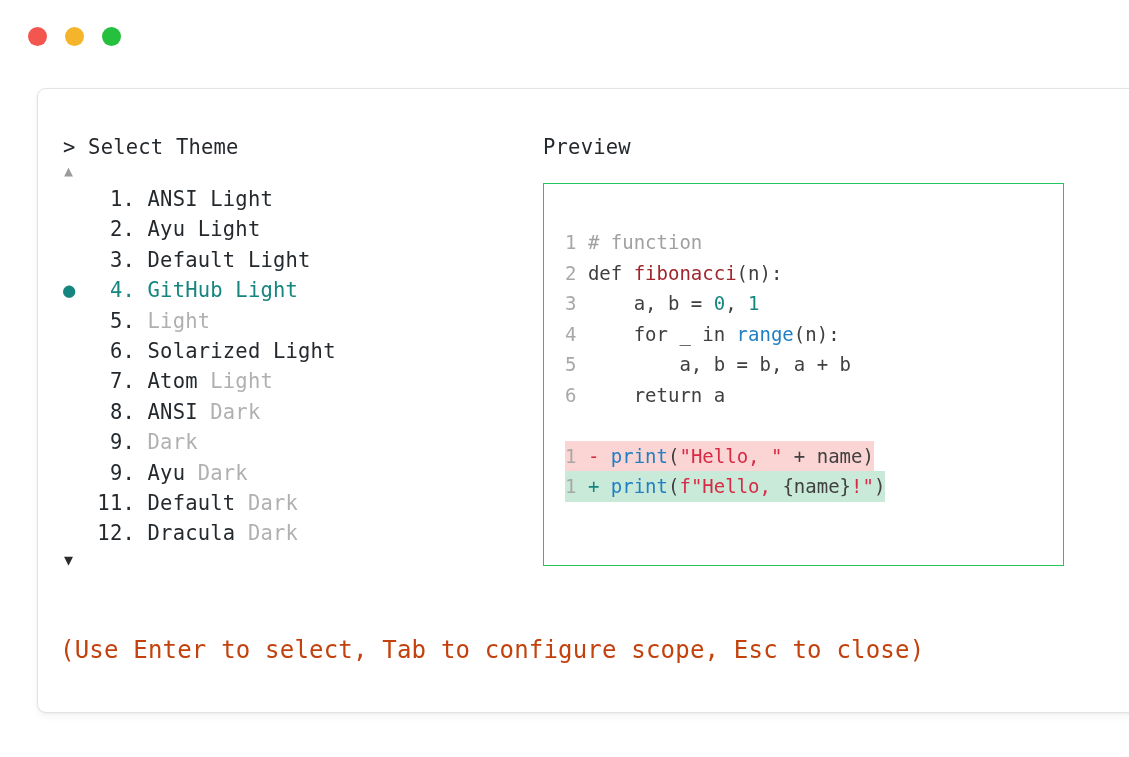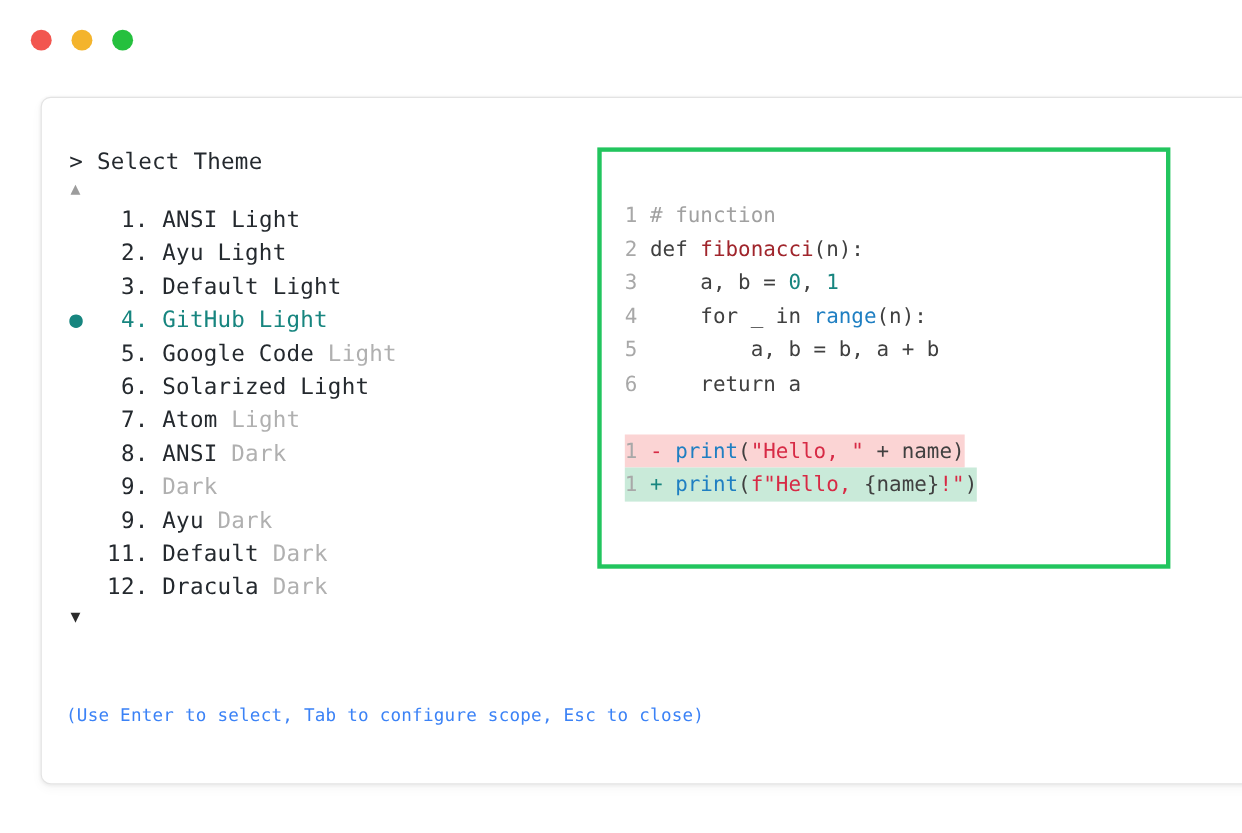--- a/index.html
+++ b/index.html
@@ -91,23 +91,23 @@
   .name-cell { white-space: pre; }
   .variant { color: #b0b0b0; }
   .theme-item.selected,
   .theme-item.selected .num-cell,
   .theme-item.selected .name-cell,
   .theme-item.selected .variant { color: #17857f; }
 
   .hint {
     position: absolute;
     left: 22px; top: 548px;
-    font-size: 16px;
+    font-size: 24px;
     line-height: 26px;
-    color: #3b82f6;
+    color: #c2410c;
     letter-spacing: 0.2px;
     white-space: pre;
   }
 
   
   .right-pane {
     position: absolute;
     left: 505px; top: 45px;
     width: 525px;
   }
@@ -117,21 +117,21 @@
     color: #24292e;
     letter-spacing: 0.2px;
     margin-bottom: 23px;
     white-space: pre;
   }
   .preview-box {
     position: relative;
     width: 521px;
     height: 383px;
     background: #ffffff;
-    border: 4px solid #22c55e;
+    border: 1px solid #22c55e;
   }
   .code {
     position: absolute;
     left: 21px; top: 43px;
     font-size: 19px;
     line-height: 30.5px;
     white-space: pre;
     color: #24292e;
   }
   .code-row { white-space: pre; display: block; width: max-content; }
@@ -163,34 +163,35 @@
   <div class="card-inner">
 
     <div class="left-pane">
       <div class="prompt-line">&gt; Select Theme</div>
       <div class="arrow up">▲</div>
       <ul class="theme-list">
           <li class="theme-item"><span class="bullet-cell"> </span><span class="num-cell"> 1.</span><span class="name-cell"> ANSI</span><span class="name-cell"> Light</span></li>
           <li class="theme-item"><span class="bullet-cell"> </span><span class="num-cell"> 2.</span><span class="name-cell"> Ayu</span><span class="name-cell"> Light</span></li>
           <li class="theme-item"><span class="bullet-cell"> </span><span class="num-cell"> 3.</span><span class="name-cell"> Default</span><span class="name-cell"> Light</span></li>
           <li class="theme-item selected"><span class="bullet-cell">●</span><span class="num-cell"> 4.</span><span class="name-cell"> GitHub</span><span class="name-cell"> Light</span></li>
-          <li class="theme-item"><span class="bullet-cell"> </span><span class="num-cell"> 5.</span><span class="name-cell"> Google Code</span><span class="name-cell variant"> Light</span></li>
+          <li class="theme-item"><span class="bullet-cell"> </span><span class="num-cell"> 5.</span><span class="name-cell variant"> Light</span></li>
           <li class="theme-item"><span class="bullet-cell"> </span><span class="num-cell"> 6.</span><span class="name-cell"> Solarized</span><span class="name-cell"> Light</span></li>
           <li class="theme-item"><span class="bullet-cell"> </span><span class="num-cell"> 7.</span><span class="name-cell"> Atom</span><span class="name-cell variant"> Light</span></li>
           <li class="theme-item"><span class="bullet-cell"> </span><span class="num-cell"> 8.</span><span class="name-cell"> ANSI</span><span class="name-cell variant"> Dark</span></li>
           <li class="theme-item"><span class="bullet-cell"> </span><span class="num-cell"> 9.</span><span class="name-cell variant"> Dark</span></li>
           <li class="theme-item"><span class="bullet-cell"> </span><span class="num-cell">9.</span><span class="name-cell"> Ayu</span><span class="name-cell variant"> Dark</span></li>
           <li class="theme-item"><span class="bullet-cell"> </span><span class="num-cell">11.</span><span class="name-cell"> Default</span><span class="name-cell variant"> Dark</span></li>
           <li class="theme-item"><span class="bullet-cell"> </span><span class="num-cell">12.</span><span class="name-cell"> Dracula</span><span class="name-cell variant"> Dark</span></li>
         </ul>
       <div class="arrow down">▼</div>
     </div>
 
     <div class="hint">(Use Enter to select, Tab to configure scope, Esc to close)</div>
 
     <div class="right-pane">
+      <div class="preview-label">Preview</div>
       <div class="preview-box">
         <div class="code"><span class="code-row"><span class="ln">1</span><span class="cm"> # function</span></span><span class="code-row"><span class="ln">2</span><span class="plain"> def </span><span class="fn">fibonacci</span><span class="plain">(n):</span></span><span class="code-row"><span class="ln">3</span><span class="plain">     a, b = </span><span class="num">0</span><span class="plain">, </span><span class="num">1</span></span><span class="code-row"><span class="ln">4</span><span class="plain">     for _ in </span><span class="bi">range</span><span class="plain">(n):</span></span><span class="code-row"><span class="ln">5</span><span class="plain">         a, b = b, a + b</span></span><span class="code-row"><span class="ln">6</span><span class="plain">     return a</span></span><span class="diff-gap"></span><span class="diff-row diff-del"><span class="ln">1</span><span class="sign-del"> -</span><span class="plain"> </span><span class="bi">print</span><span class="plain">(</span><span class="str">"Hello, "</span><span class="plain"> + name)</span></span><span class="diff-row diff-add"><span class="ln">1</span><span class="sign-add"> +</span><span class="plain"> </span><span class="bi">print</span><span class="plain">(</span><span class="str">f"Hello, </span><span class="plain">{name}</span><span class="str">!"</span><span class="plain">)</span></span></div>
       </div>
     </div>
 
   </div>
 </div>
 
 </body></html>

